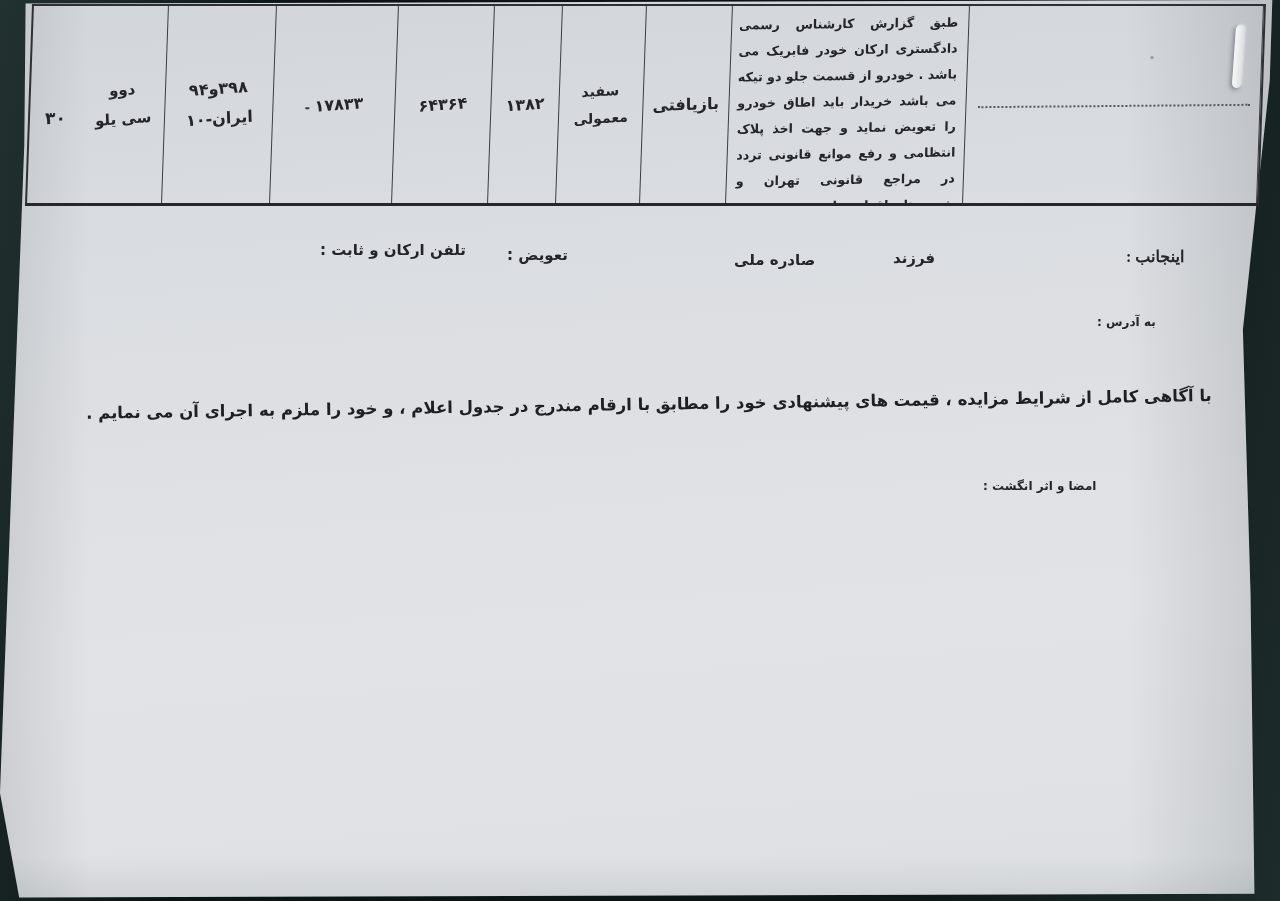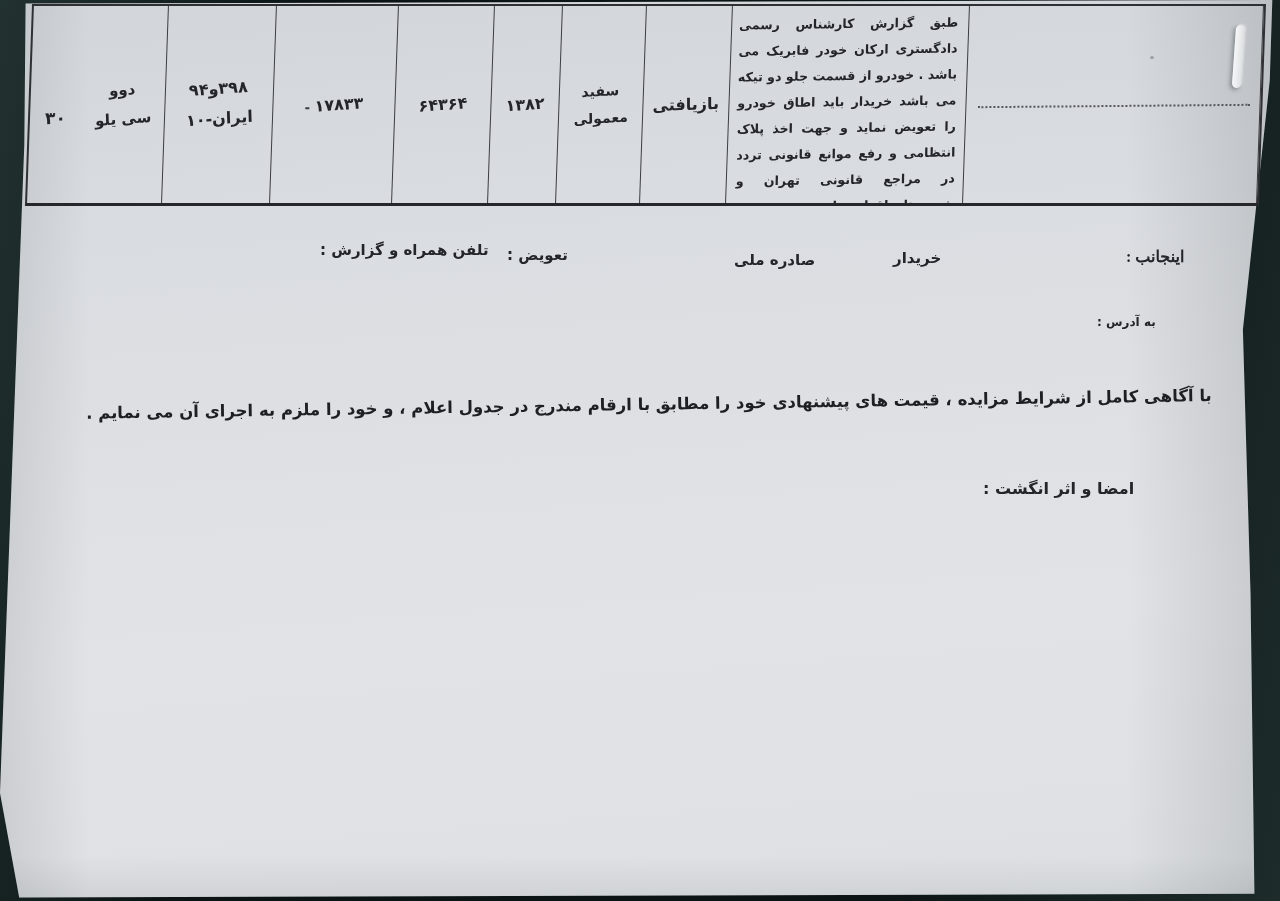--- a/index.html
+++ b/index.html
@@ -121,22 +121,22 @@
     </div>
     <div class="cell rownum-cell">
       <span class="tilt2" style="margin-top:26px;">۳۰</span>
     </div>
   </div>
 
   <div class="staple"></div>
   <div class="speck"></div>
 
   <div class="label" style="left:1126px;top:247px;font-size:16px;font-family:Liberation Serif, serif;">اینجانب :</div>
-  <div class="label" style="left:893px;top:249px;">خریدار</div>
+  <div class="label" style="left:893px;top:249px;">فرزند</div>
   <div class="label" style="left:734px;top:251px;">صادره ملی</div>
   <div class="label" style="left:507px;top:246px;">تعویض :</div>
-  <div class="label" style="left:320px;top:241px;">تلفن همراه و گزارش :</div>
+  <div class="label" style="left:320px;top:241px;">تلفن ارکان و ثابت :</div>
   <div class="label" style="left:1097px;top:315px;font-size:12px;">به آدرس :</div>
 
   <div class="declaration">با آگاهی کامل از شرایط مزایده ، قیمت های پیشنهادی خود را مطابق با ارقام مندرج در جدول اعلام ، و خود را ملزم به اجرای آن می نمایم .</div>
 
-  <div class="label" style="left:983px;top:479px;font-size:16px;">امضا و اثر انگشت :</div>
+  <div class="label" style="left:983px;top:479px;font-size:12px;">امضا و اثر انگشت :</div>
 </div>
 
 </body></html>

